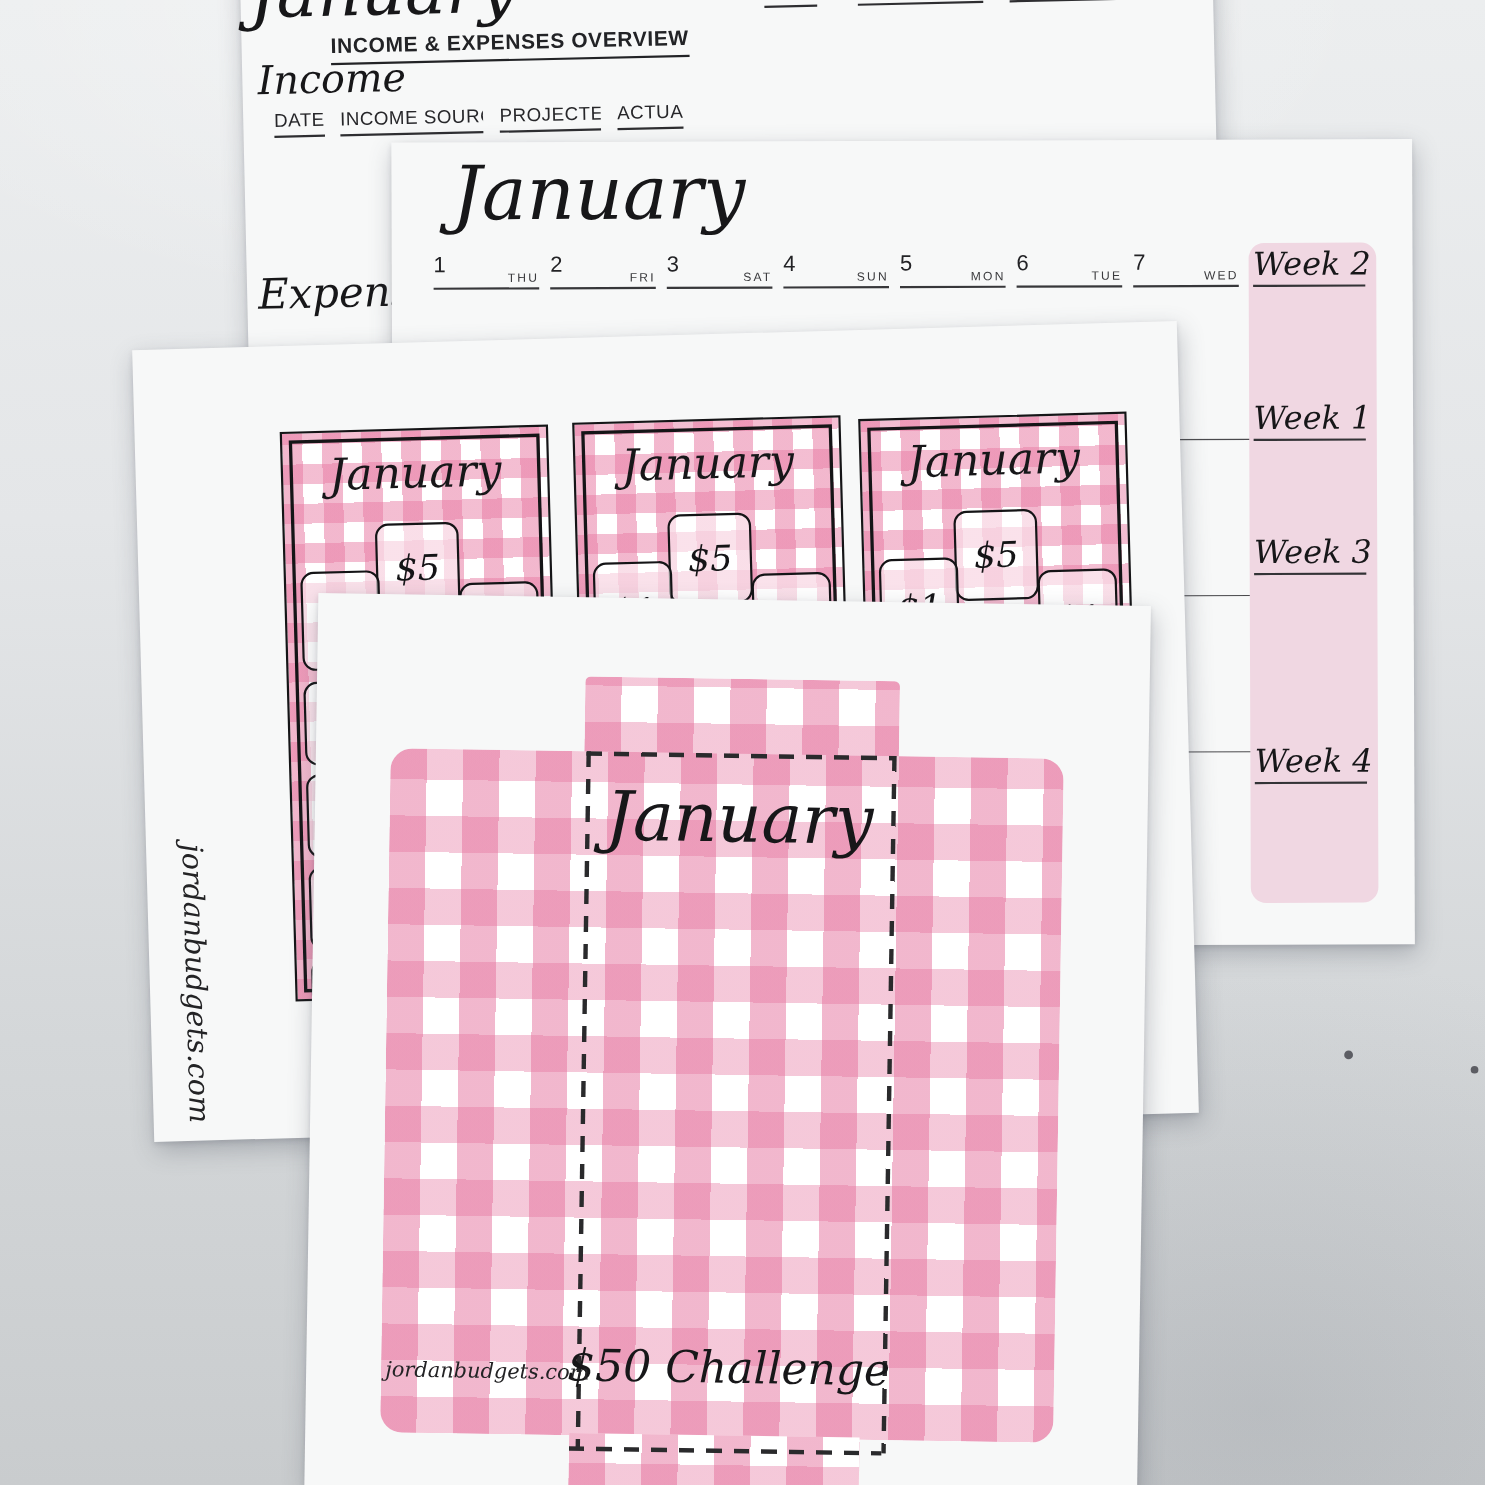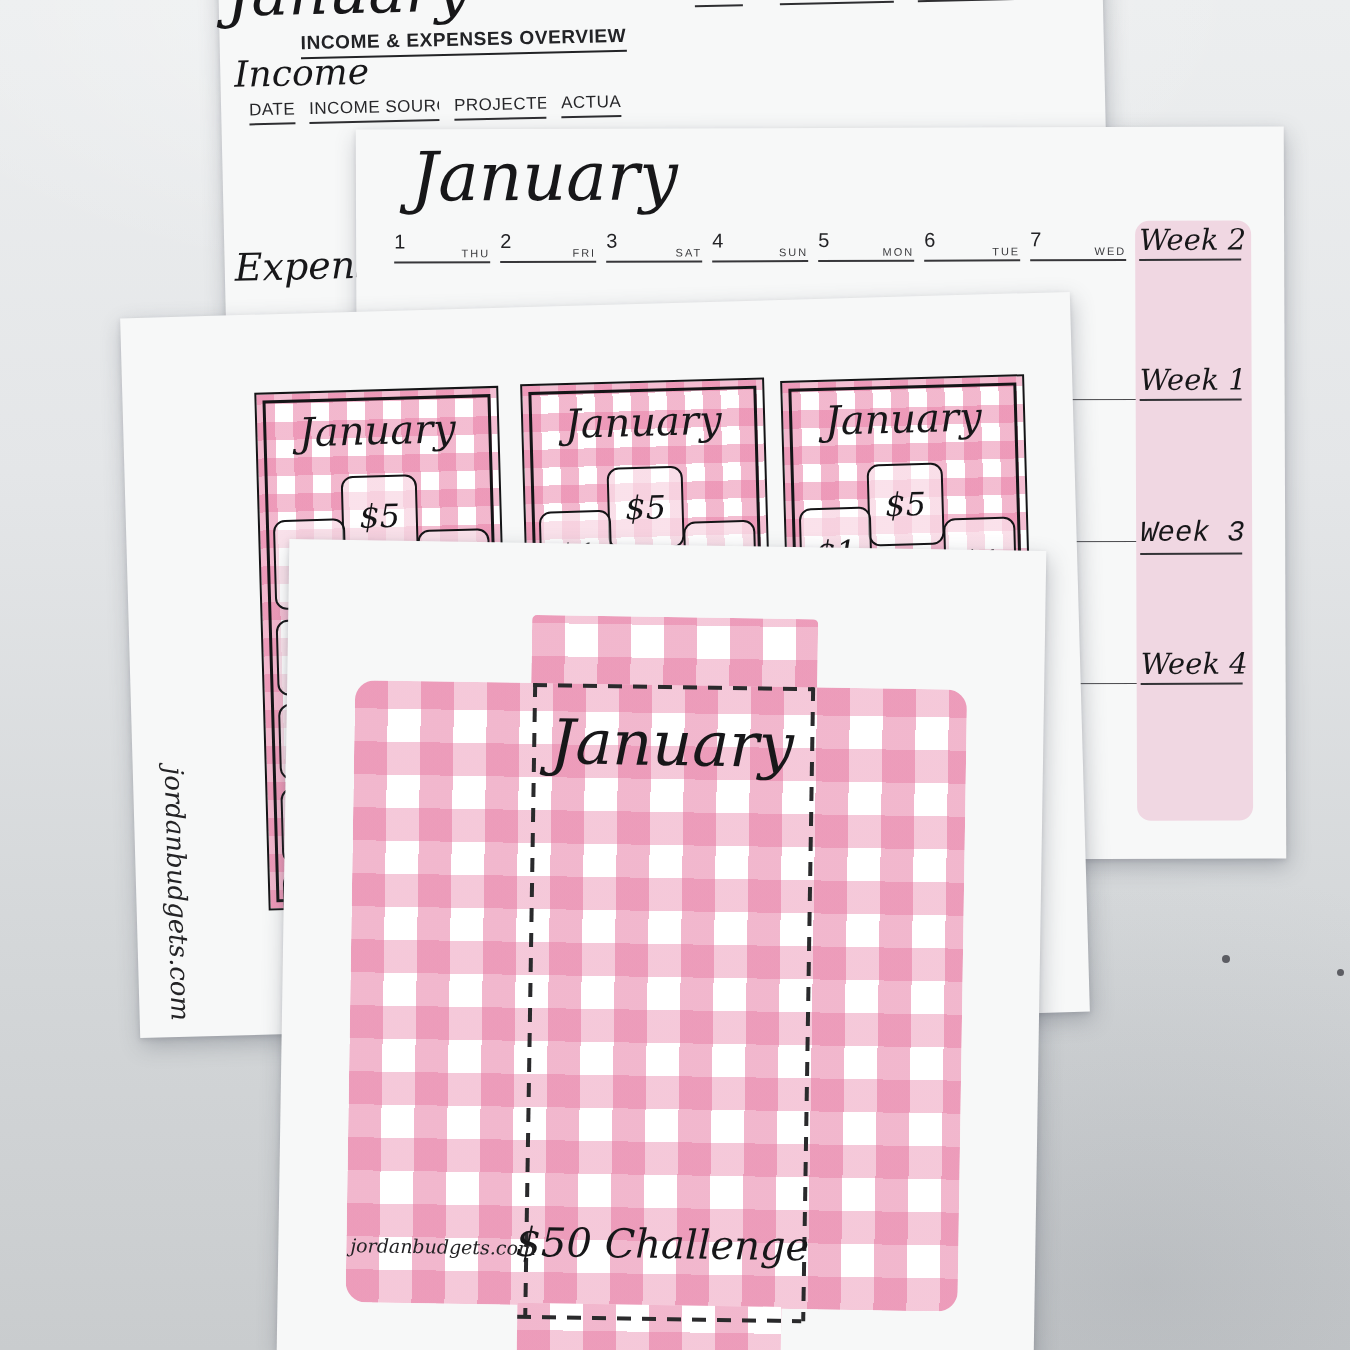--- a/index.html
+++ b/index.html
@@ -132,22 +132,22 @@
   </div>
 
   <div class="rowline" style="top:272px;"></div>
   <div class="rowline" style="top:414px;"></div>
   <div class="rowline" style="top:556px;"></div>
 
   <div style="position:absolute;left:779px;top:94px;width:116px;height:600px;border-radius:14px;background:#f0d7e2;"></div>
 
   <div class="week script" style="top:94px;">Week 2</div>
   <div class="week script" style="top:234px;">Week 1</div>
-  <div class="week script" style="top:388px;font-family:Liberation Mono, monospace;">Week 3</div>
-  <div class="week script" style="top:518px;">Week 4</div>
+  <div class="week script" style="top:356px;">Week 3</div>
+  <div class="week script" style="top:546px;">Week 4</div>
 </div>
 
 <div class="paper" style="left:130px;top:305px;width:950px;height:720px;transform:rotate(-1.6deg);z-index:3;">
 
   <div class="card gingham-sm" style="left:132px;top:78px;">
     <div class="card-frame"></div>
     <div class="card-title script">January</div>
     <div class="amt" style="left:82px;top:84px;width:72px;height:78px;">$5</div>
     <div class="amt" style="left:13px;top:126px;width:68px;height:86px;">$1</div>
     <div class="amt" style="left:157px;top:140px;width:68px;height:86px;">$1</div>

